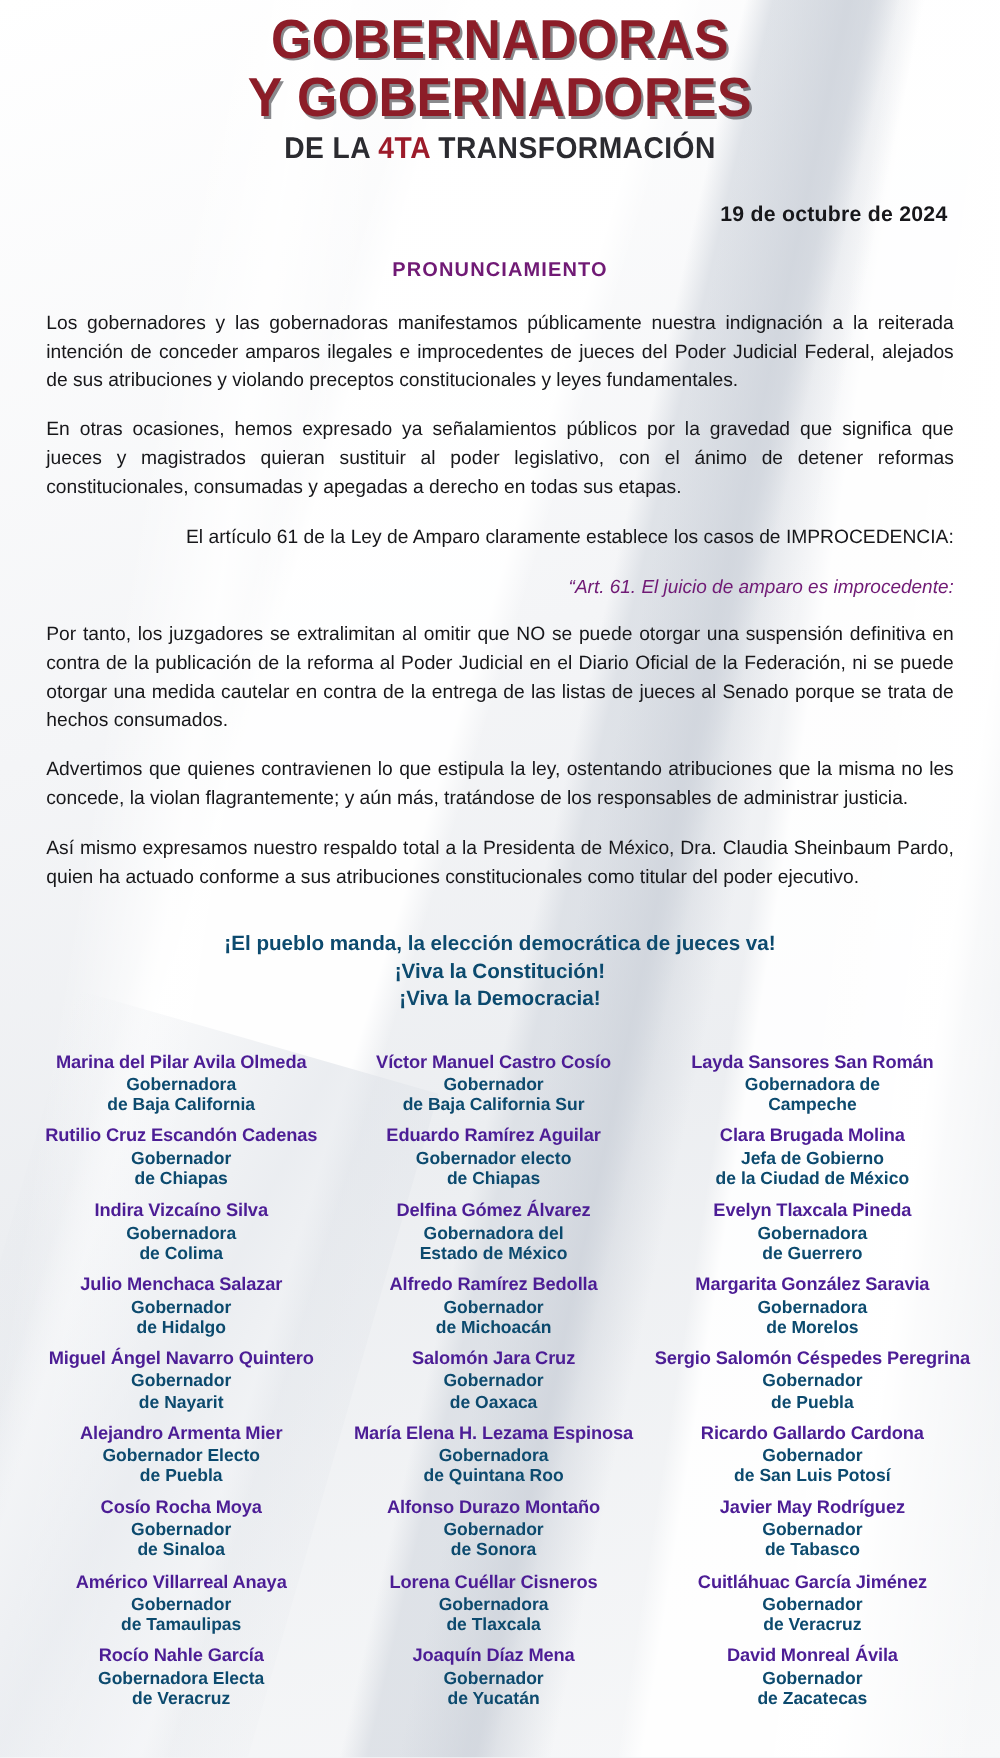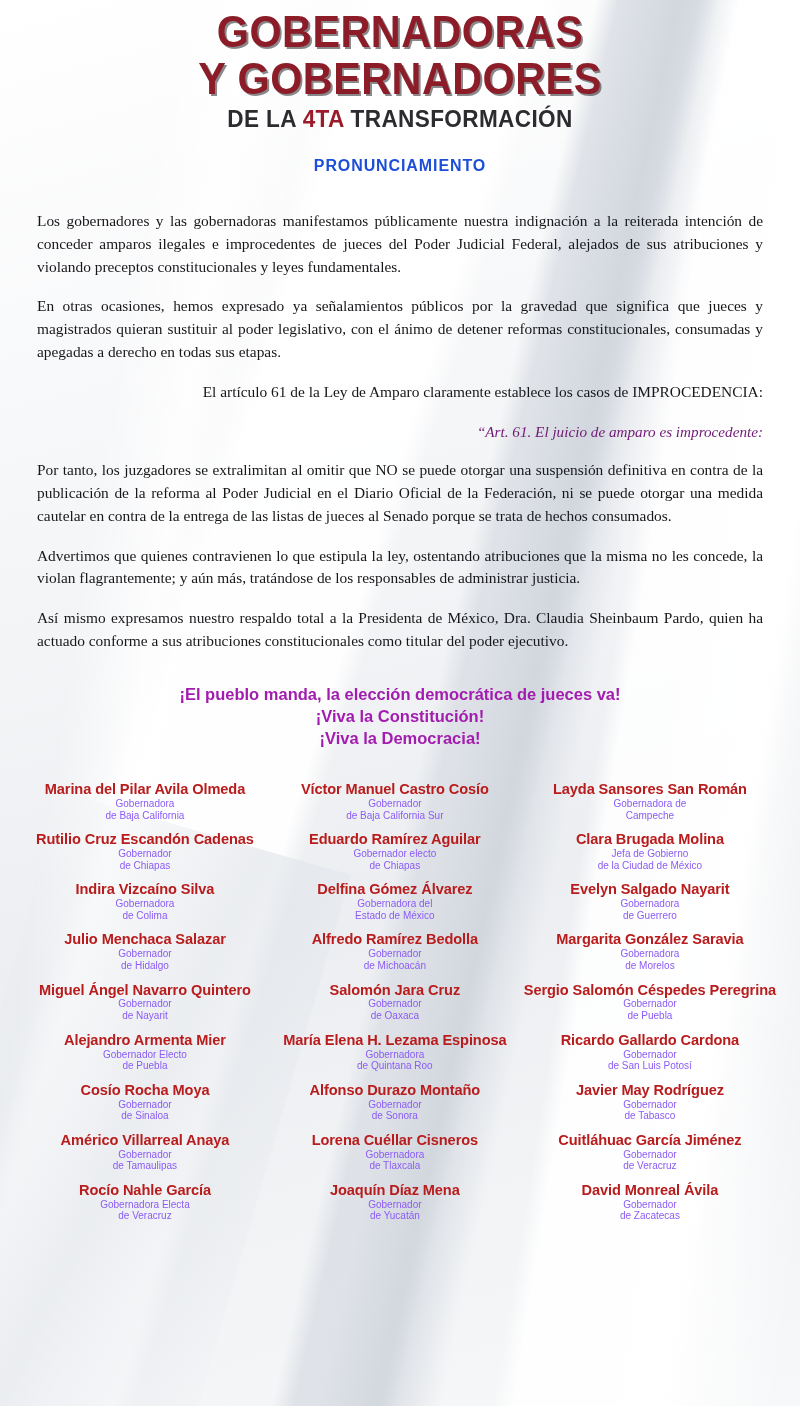--- a/index.html
+++ b/index.html
@@ -123,29 +123,28 @@
     color: #17171a;
   }
 
   
   .section-title {
     margin-top: 26px;
     text-align: center;
     font-size: 16px;
     font-weight: bold;
     letter-spacing: .9px;
-    color: #1d4ed8;
+    color: #701a75;
   }
 
   
   .body-block {
-    margin: 13px auto;
+    margin: 0 auto;
     width: 726px;
     padding-top: 22px;
-    font-family: Liberation Serif, serif;
   }
   .para {
     font-size: 15.4px;
     line-height: 1.48;
     text-align: justify;
     color: #17171a;
     margin: 0 0 17px 0;
   }
   .para:last-child { margin-bottom: 0; }
   .para-nojust { text-align: right; }
@@ -159,48 +158,48 @@
   }
 
   
   .slogan {
     margin: 30px auto 0 auto;
     width: 726px;
     text-align: center;
     font-size: 16.5px;
     font-weight: bold;
     line-height: 1.34;
-    color: #a21caf;
+    color: #0c4a6e;
   }
 
   
   .signers {
     margin: 28px auto 0 auto;
     width: 760px;
     display: grid;
     grid-template-columns: repeat(3, 1fr);
     row-gap: 0px;
   }
   .signer {
     text-align: center;
     padding: 4px 4px 6px 4px;
     line-height: 1.16;
   }
   .signer-name {
     font-size: 14.6px;
     font-weight: bold;
-    color: #b91c1c;
+    color: #4c1d95;
     letter-spacing: -.1px;
     white-space: nowrap;
   }
   .signer-role,
   .signer-place {
-    font-size: 10px;
-    font-weight: normal;
-    color: #8b5cf6;
+    font-size: 14px;
+    font-weight: bold;
+    color: #0c4a6e;
     white-space: nowrap;
   }
 </style>
 </head>
 <body>
 
 <div id="poster">
   <div class="streak streak-a"></div>
   <div class="streak streak-b"></div>
   <div class="streak streak-c"></div>
@@ -208,20 +207,21 @@
 </div>
 
 <div id="content">
 
   <div class="masthead">
     <div class="mast-line1">GOBERNADORAS</div>
     <div class="mast-line2">Y GOBERNADORES</div>
     <div class="mast-line3"><span>DE LA </span><span class="accent">4TA</span><span> TRANSFORMACIÓN</span></div>
   </div>
 
+  <div class="date-line">19 de octubre de 2024</div>
 
   <div class="section-title">PRONUNCIAMIENTO</div>
 
   <div class="body-block">
     <p class="para">Los gobernadores y las gobernadoras manifestamos públicamente nuestra indignación a la reiterada intención de conceder amparos ilegales e improcedentes de jueces del Poder Judicial Federal, alejados de sus atribuciones y violando preceptos constitucionales y leyes fundamentales.</p>
     <p class="para">En otras ocasiones, hemos expresado ya señalamientos públicos por la gravedad que significa que jueces y magistrados quieran sustituir al poder legislativo, con el ánimo de detener reformas constitucionales, consumadas y apegadas a derecho en todas sus etapas.</p>
     <p class="para para-nojust">El artículo 61 de la Ley de Amparo claramente establece los casos de IMPROCEDENCIA:</p>
     <div class="quote">
       <div>“Art. 61. El juicio de amparo es improcedente:</div>
     </div>
@@ -271,21 +271,21 @@
         <div class="signer-name">Indira Vizcaíno Silva</div>
         <div class="signer-role">Gobernadora</div>
         <div class="signer-place">de Colima</div>
       </div>
       <div class="signer">
         <div class="signer-name">Delfina Gómez Álvarez</div>
         <div class="signer-role">Gobernadora del</div>
         <div class="signer-place">Estado de México</div>
       </div>
       <div class="signer">
-        <div class="signer-name">Evelyn Salgado Nayarit</div>
+        <div class="signer-name">Evelyn Tlaxcala Pineda</div>
         <div class="signer-role">Gobernadora</div>
         <div class="signer-place">de Guerrero</div>
       </div>
       <div class="signer">
         <div class="signer-name">Julio Menchaca Salazar</div>
         <div class="signer-role">Gobernador</div>
         <div class="signer-place">de Hidalgo</div>
       </div>
       <div class="signer">
         <div class="signer-name">Alfredo Ramírez Bedolla</div>

